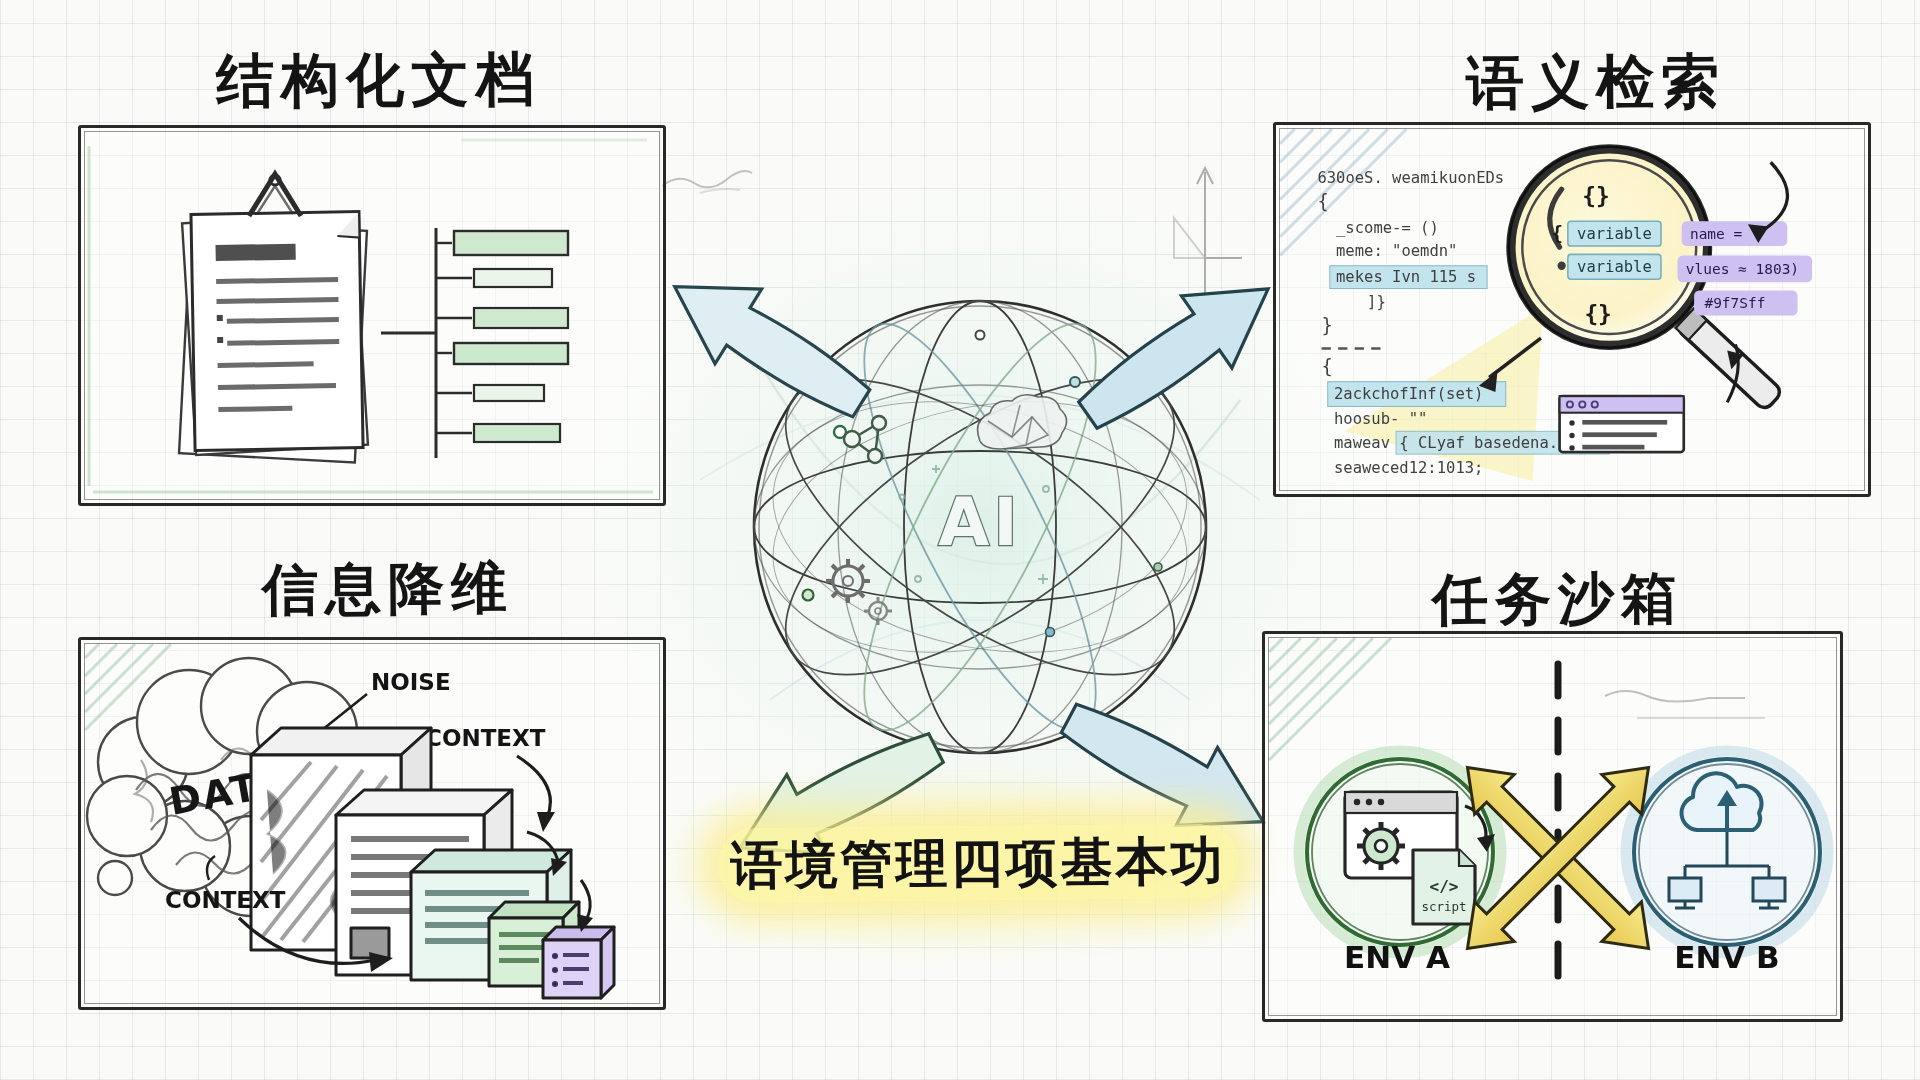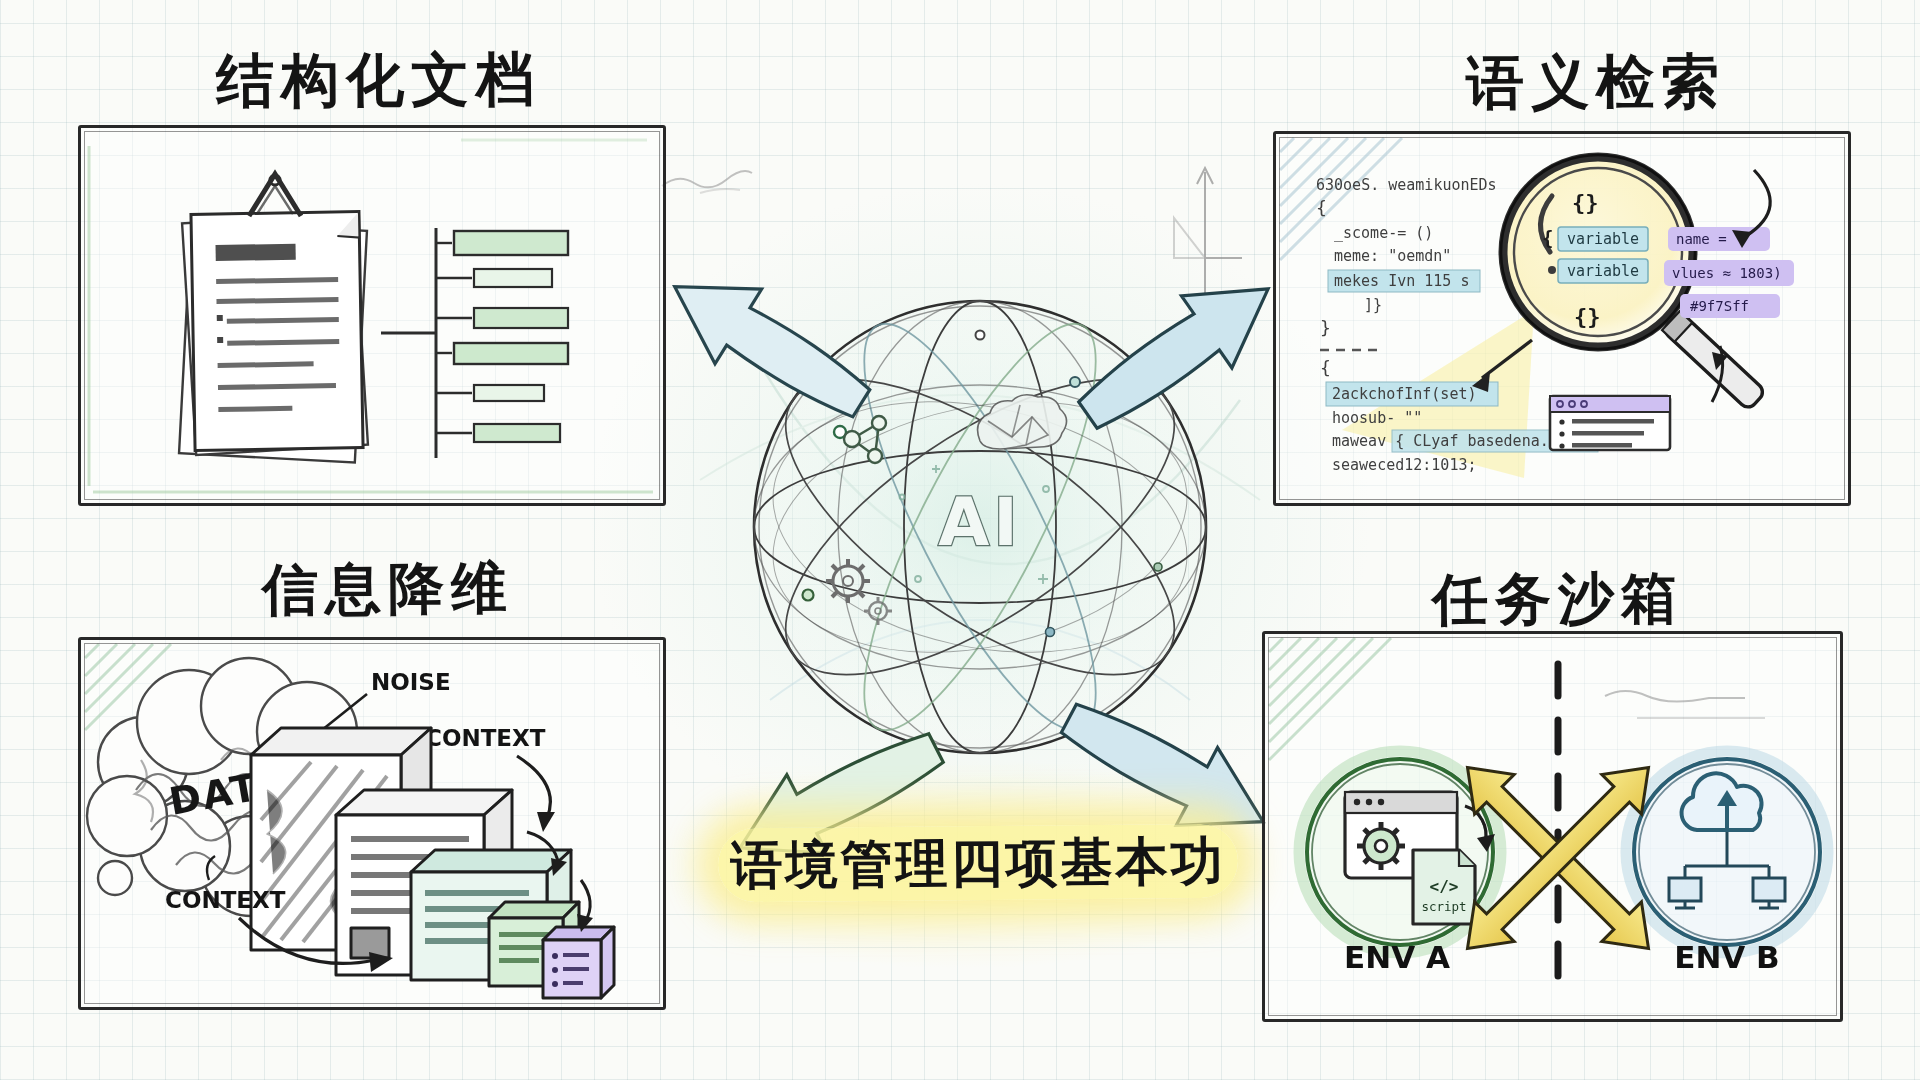--- a/index.html
+++ b/index.html
@@ -27,21 +27,21 @@
   .panel-title{
     position:absolute;font-weight:900;color:#141414;
     letter-spacing:7px;text-align:center;transform:rotate(-.4deg);
     font-family:"DejaVu Sans",sans-serif;white-space:nowrap;
   }
   #title-structured-docs{left:216px;top:42px;width:320px;font-size:58px;}
   #title-semantic-search{left:1436px;top:44px;width:320px;font-size:58px;}
   #title-info-reduction{left:258px;top:552px;width:260px;font-size:56px;}
   #title-task-sandbox{left:1428px;top:562px;width:260px;font-size:56px;}
   #panel-structured-docs{left:78px;top:125px;width:582px;height:375px;}
-  #panel-semantic-search{left:1273px;top:131px;width:572px;height:369px;}
+  #panel-semantic-search{left:1273px;top:122px;width:572px;height:369px;padding-left:20px;}
   #panel-info-reduction{left:78px;top:637px;width:582px;height:367px;}
   #panel-task-sandbox{left:1262px;top:631px;width:575px;height:385px;}
   #slogan{
     position:absolute;left:718px;top:826px;width:520px;height:74px;
     line-height:74px;text-align:center;font-size:52px;font-weight:900;
     letter-spacing:3px;color:#131313;border-radius:38px;
     background:rgba(252,244,158,.85);
     box-shadow:0 0 34px 20px rgba(250,238,145,.8);
     transform:rotate(-.5deg);
   }

